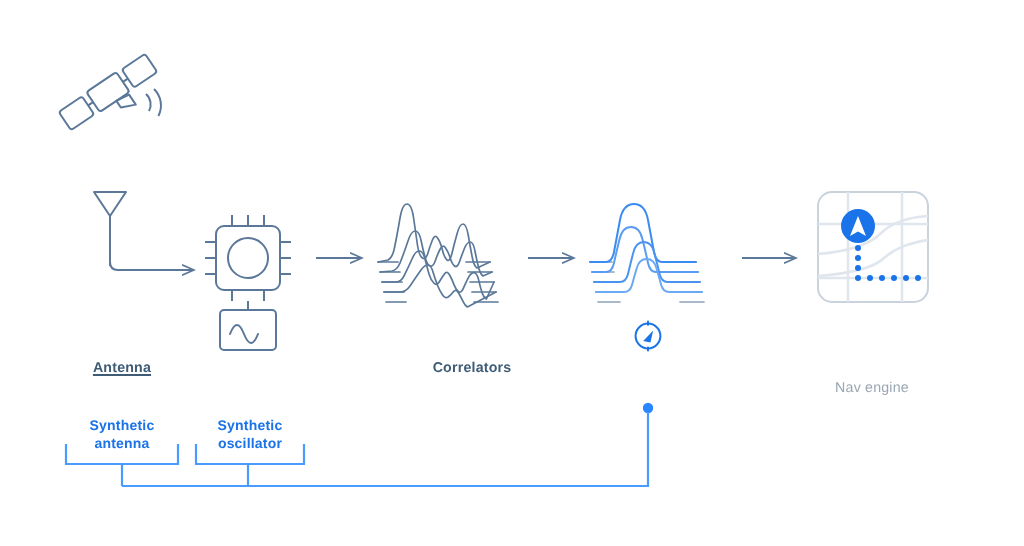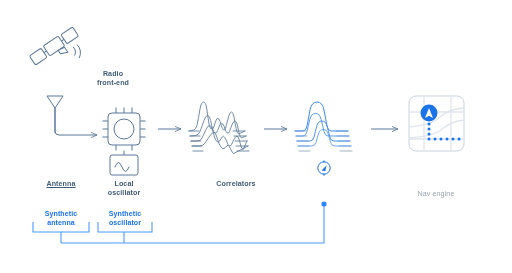--- a/index.html
+++ b/index.html
@@ -235,27 +235,23 @@
 
     <g stroke="#4a9bff" stroke-width="1.1" fill="none">
       <path d="M33,222 L33,232 L89,232 L89,222"></path>
     </g>
 
     <g stroke="#4a9bff" stroke-width="1.1" fill="none">
       <path d="M98,222 L98,232 L152,232 L152,222"></path>
     </g>
   </svg>
 
-  <div class="lbl lbl-dark" style="left:84px; top:70px; width:58px;">Radio
-front-end</div>
 
   <div class="lbl lbl-dark" style="left:32px; top:180px; width:58px;text-decoration:underline;">Antenna</div>
 
-  <div class="lbl lbl-dark" style="left:95px; top:180px; width:58px;">Local
-oscillator</div>
 
   <div class="lbl lbl-dark" style="left:206px; top:180px; width:60px;">Correlators</div>
 
 
   <div class="lbl lbl-gray" style="left:407px; top:180px; width:58px;margin-top:10px;">Nav engine</div>
 
   <div class="lbl lbl-blue-box" style="left:33px; top:210px; width:56px;">Synthetic
 antenna</div>
 
   <div class="lbl lbl-blue-box" style="left:97px; top:210px; width:56px;">Synthetic

